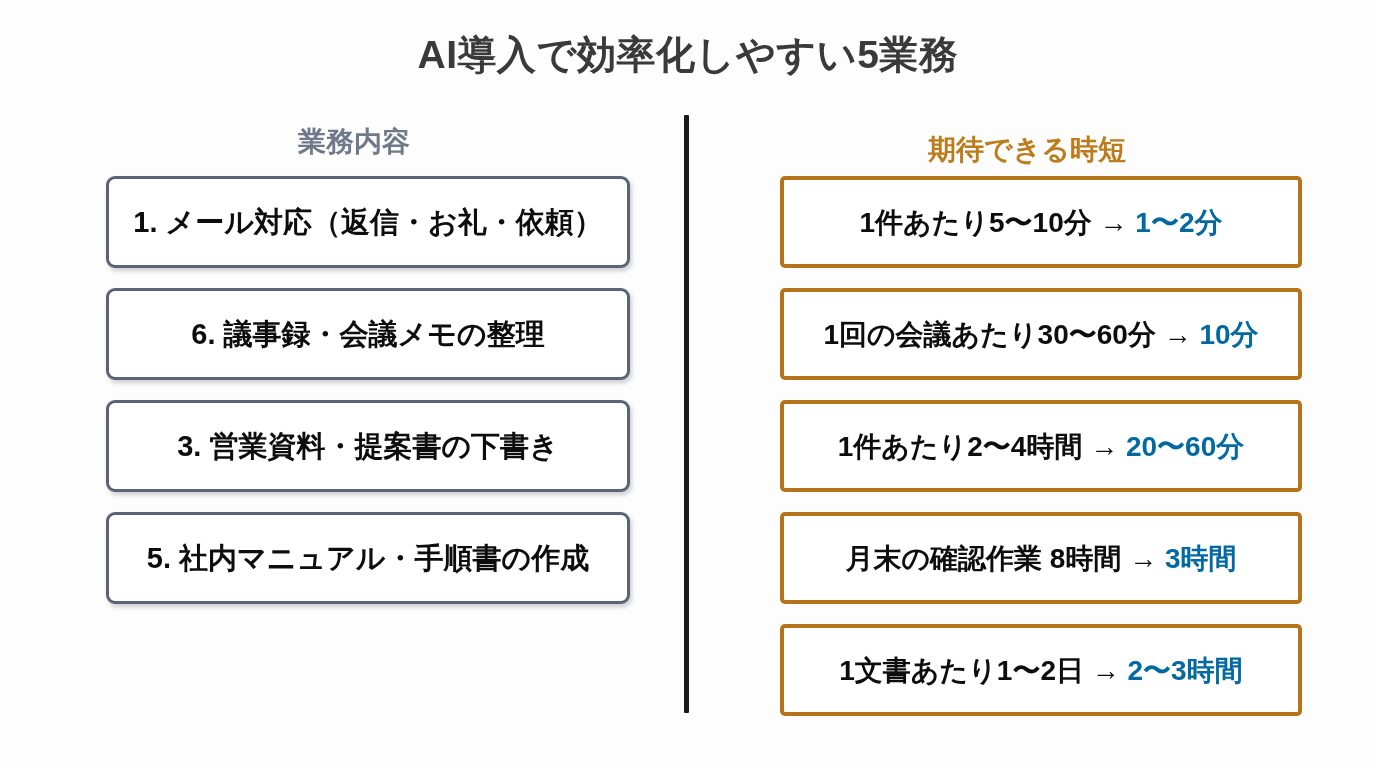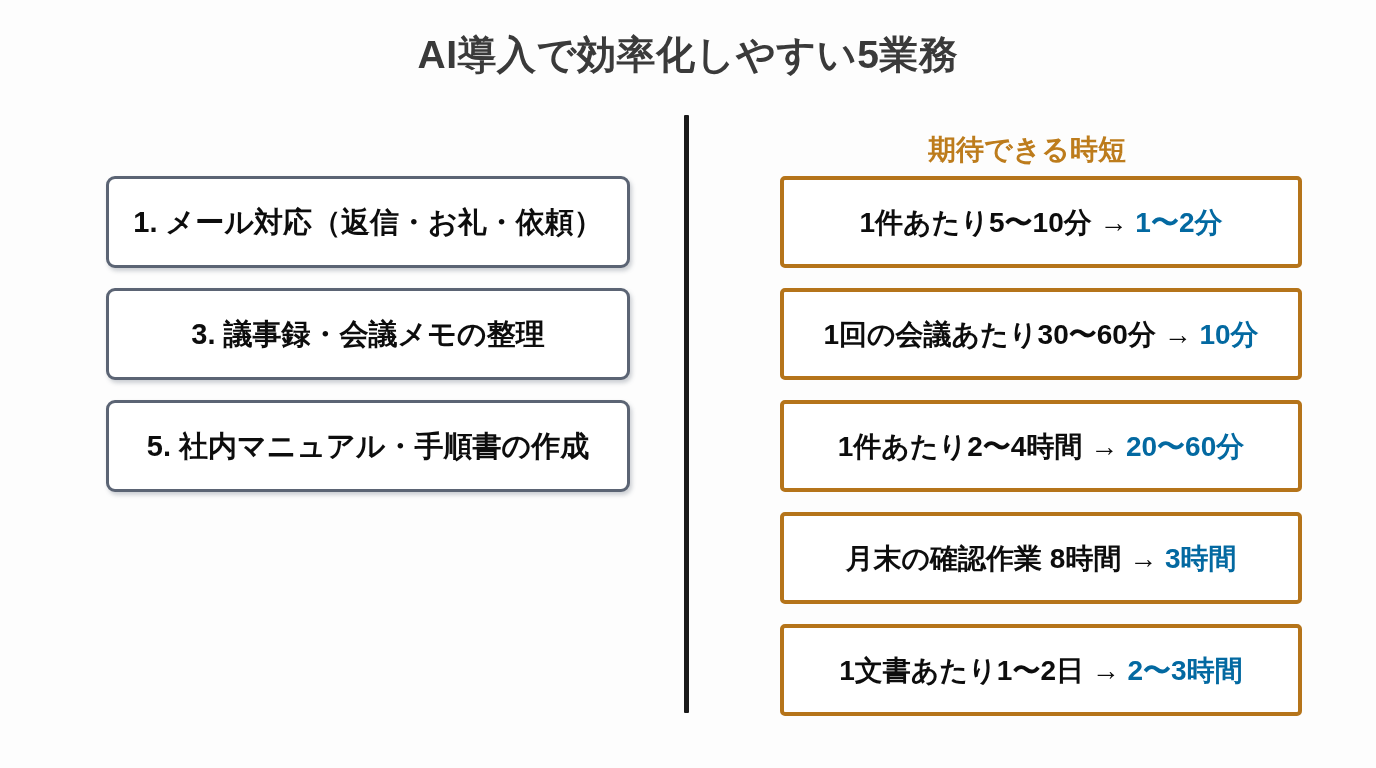--- a/index.html
+++ b/index.html
@@ -123,30 +123,34 @@
     color: #0369a1;
   }
 </style>
 </head>
 <body>
 
 <div class="slide">
 
   <div class="title">AI導入で効率化しやすい5業務</div>
 
+  <div class="col-head left">業務内容</div>
   <div class="col-head right">期待できる時短</div>
 
   <div class="divider"></div>
 
   <div class="column left">
     <div class="box box-left">
       <span class="box-text">1. メール対応（返信・お礼・依頼）</span>
     </div>
     <div class="box box-left">
-      <span class="box-text">3. 議事録・会議メモの整理</span>
+      <span class="box-text">6. 議事録・会議メモの整理</span>
+    </div>
+    <div class="box box-left">
+      <span class="box-text">3. 営業資料・提案書の下書き</span>
     </div>
     <div class="box box-left">
       <span class="box-text">5. 社内マニュアル・手順書の作成</span>
     </div>
   </div>
 
   <div class="column right">
     <div class="box box-right">
       <span class="box-text"><span>1件あたり5〜10分 → </span><span class="highlight">1〜2分</span></span>
     </div>

